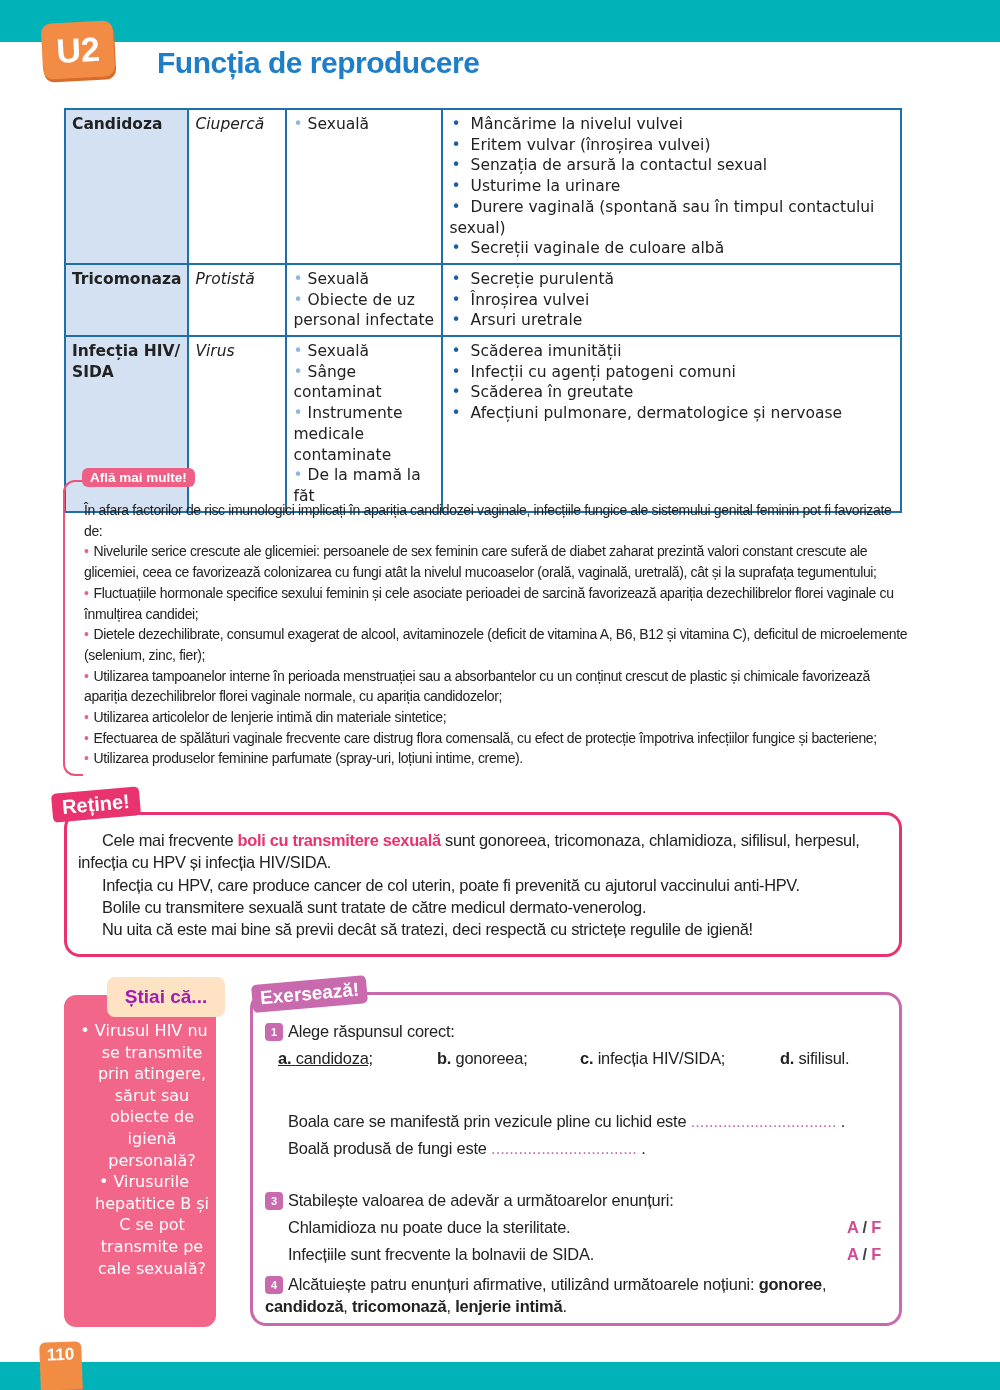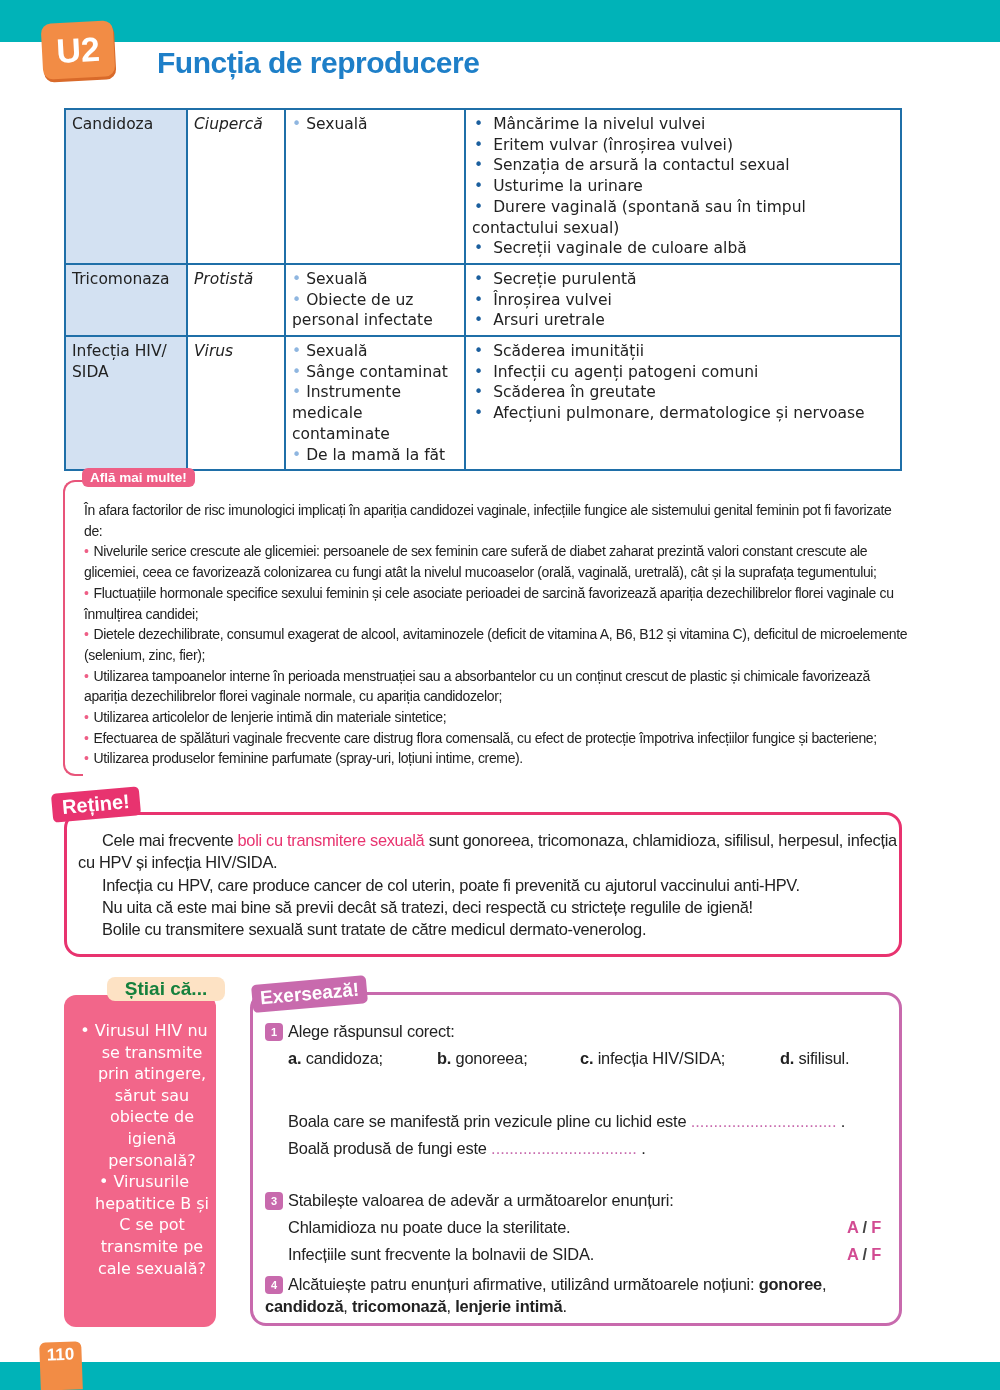--- a/index.html
+++ b/index.html
@@ -3,37 +3,37 @@
 <meta charset="utf-8">
 <style>
   * { box-sizing: border-box; margin: 0; padding: 0; }
   body { width: 1000px; height: 1390px; background: #fff; position: relative; overflow: hidden; font-family: "DejaVu Sans", sans-serif; color: #222; }
   .topbar { position: absolute; left: 0; top: 0; width: 1000px; height: 42px; background: #00b3b8; }
   .botbar { position: absolute; left: 0; top: 1362px; width: 1000px; height: 28px; background: #00b3b8; }
   .unit-badge { position: absolute; left: 42px; top: 22px; width: 72px; height: 56px; background: #f28c45; border-radius: 10px; transform: rotate(-3deg); color: #fff; font-family: "Liberation Sans", sans-serif; font-weight: bold; font-size: 34px; display: flex; align-items: center; justify-content: center; box-shadow: 1px 3px 0 #d96a2a; }
   .page-title { position: absolute; left: 157px; top: 46px; font-family: "Liberation Sans", sans-serif; font-weight: bold; font-size: 30px; color: #1e7fc8; letter-spacing: -0.5px; }
   table.dis { position: absolute; left: 64px; top: 108px; width: 838px; border-collapse: collapse; font-size: 15.5px; line-height: 20.7px; }
   table.dis td { border: 2px solid #1f6fa8; vertical-align: top; padding: 4px 6px; }
-  table.dis td.name { background: #d3e1f2; font-weight: normal; width: 122px; }
+  table.dis td.name { background: #d3e1f2; font-weight: bold; width: 122px; }
   table.dis td.agent { width: 98px; font-style: italic; }
-  table.dis td.trans { width: 180px; }
+  table.dis td.trans { width: 156px; }
   .lb { display: block; }
   .dotl::before { content: "\2022"; color: #8fb6e0; margin-right: 5px; }
   .dotd::before { content: "\2022"; color: #1b5f9e; margin-right: 10px; margin-left: 2px; }
   .afla-bracket { position: absolute; left: 63px; top: 480px; width: 20px; height: 296px; border-left: 2px solid #e8547a; border-top: 2px solid #e8547a; border-bottom: 2px solid #e8547a; border-radius: 12px 0 0 12px; }
   .afla-badge { position: absolute; left: 82px; top: 468px; background: #ee5f86; color: #fff; font-family: "Liberation Sans", sans-serif; font-weight: bold; font-size: 13.5px; padding: 2px 8px; border-radius: 6px; }
   .afla-text { position: absolute; left: 84px; top: 500px; width: 825px; font-family: "Liberation Sans", sans-serif; font-size: 14px; line-height: 20.7px; letter-spacing: -0.35px; color: #222; }
   .pinkdot::before { content: "\2022"; color: #ee5f86; margin-right: 5px; }
   .retine-box { position: absolute; left: 64px; top: 812px; width: 838px; height: 145px; border: 3px solid #e8336f; border-radius: 16px; }
   .retine-badge { position: absolute; left: 52px; top: 790px; background: #e8336f; color: #fff; font-family: "Liberation Sans", sans-serif; font-weight: bold; font-size: 20px; padding: 3px 10px; border-radius: 5px; transform: rotate(-5deg); }
   .retine-text { position: absolute; left: 78px; top: 829px; width: 820px; font-family: "Liberation Sans", sans-serif; font-size: 16.4px; line-height: 22.3px; letter-spacing: -0.3px; }
   .retine-text p { text-indent: 24px; }
-  .hl { color: #e8336f; font-weight: normal; }
+  .hl { color: #e8336f; font-weight: bold; }
   .stiai-box { position: absolute; left: 64px; top: 995px; width: 152px; height: 332px; background: #f2668a; border-radius: 12px; }
-  .stiai-badge { position: absolute; left: 107px; top: 977px; width: 118px; height: 24px; background: #fde2c4; border-radius: 8px; color: #15803d; font-family: "Liberation Sans", sans-serif; font-weight: bold; font-size: 19px; display: flex; align-items: center; justify-content: center; }
+  .stiai-badge { position: absolute; left: 107px; top: 977px; width: 118px; height: 40px; background: #fde2c4; border-radius: 8px; color: #a21caf; font-family: "Liberation Sans", sans-serif; font-weight: bold; font-size: 19px; display: flex; align-items: center; justify-content: center; }
   .stiai-text { position: absolute; left: 74px; top: 1020px; width: 140px; color: #fff; font-size: 16px; line-height: 21.6px; }
   .stiai-text .it { display: block; padding-left: 16px; text-indent: -16px; text-align: center; }
   .ex-box { position: absolute; left: 250px; top: 992px; width: 652px; height: 334px; border: 3px solid #c86aad; border-radius: 16px; }
   .ex-badge { position: absolute; left: 252px; top: 980px; background: #c86aad; color: #fff; font-family: "Liberation Sans", sans-serif; font-weight: bold; font-size: 19px; padding: 3px 8px; border-radius: 5px; transform: rotate(-5deg); }
   .ex { position: absolute; left: 265px; width: 630px; font-family: "Liberation Sans", sans-serif; font-size: 16.4px; line-height: 22px; letter-spacing: -0.2px; }
   .num { display: inline-block; width: 18px; height: 18px; background: #c86aad; color: #fff; border-radius: 4px; font-size: 11px; font-weight: bold; text-align: center; line-height: 18px; margin-right: 5px; vertical-align: 1px; }
   .ind { padding-left: 23px; }
   .dots { color: #c86aad; letter-spacing: 0; }
   .af { position: absolute; right: 14px; font-weight: bold; }
   .af .a { color: #d24b92; }
@@ -108,38 +108,38 @@
   <span class="lb pinkdot">Utilizarea articolelor de lenjerie intimă din materiale sintetice;</span>
   <span class="lb pinkdot">Efectuarea de spălături vaginale frecvente care distrug flora comensală, cu efect de protecție împotriva infecțiilor fungice și bacteriene;</span>
   <span class="lb pinkdot">Utilizarea produselor feminine parfumate (spray-uri, loțiuni intime, creme).</span>
 </div>
 
 <div class="retine-box"></div>
 <div class="retine-badge">Reține!</div>
 <div class="retine-text">
   <p><span>Cele mai frecvente </span><span class="hl">boli cu transmitere sexuală</span><span> sunt gonoreea, tricomonaza, chlamidioza, sifilisul, herpesul, infecția cu HPV și infecția HIV/SIDA.</span></p>
   <p>Infecția cu HPV, care produce cancer de col uterin, poate fi prevenită cu ajutorul vaccinului anti-HPV.</p>
+  <p>Bolile cu transmitere sexuală sunt tratate de către medicul dermato-venerolog.</p>
   <p>Nu uita că este mai bine să previi decât să tratezi, deci respectă cu strictețe regulile de igienă!</p>
-  <p>Bolile cu transmitere sexuală sunt tratate de către medicul dermato-venerolog.</p>
 </div>
 
 <div class="stiai-box"></div>
 <div class="stiai-badge">Știai că...</div>
 <div class="stiai-text">
   <span class="it">• <span>Virusul HIV nu se transmite prin atingere, sărut sau obiecte de igienă personală?</span></span>
   <span class="it">• <span>Virusurile hepatitice B și C se pot transmite pe cale sexuală?</span></span>
 </div>
 
 <div class="ex-box"></div>
 <div class="ex-badge">Exersează!</div>
 
 <div class="ex" style="top:1020px;">
   <div><span class="num">1</span><span>Alege răspunsul corect:</span></div>
   <div class="ind" style="margin-top:5px; position:relative; height:22px;">
-    <span style="position:absolute; left:23px;"><b>a.</b> <span>candidoza;</span></span>
+    <span style="position:absolute; left:13px;text-decoration:underline;"><b>a.</b> <span>candidoza;</span></span>
     <span style="position:absolute; left:172px;"><b>b.</b> <span>gonoreea;</span></span>
     <span style="position:absolute; left:315px;text-align:right;"><b>c.</b> <span>infecția HIV/SIDA;</span></span>
     <span style="position:absolute; left:515px;"><b>d.</b> <span>sifilisul.</span></span>
   </div>
 </div>
 
 <div class="ex" style="top:1105px;">
   <div class="ind" style="margin-top:5px;"><span>Boala care se manifestă prin vezicule pline cu lichid este</span> <span class="dots">................................</span> <span>.</span></div>
   <div class="ind" style="margin-top:5px;"><span>Boală produsă de fungi este</span> <span class="dots">................................</span> <span>.</span></div>
 </div>

